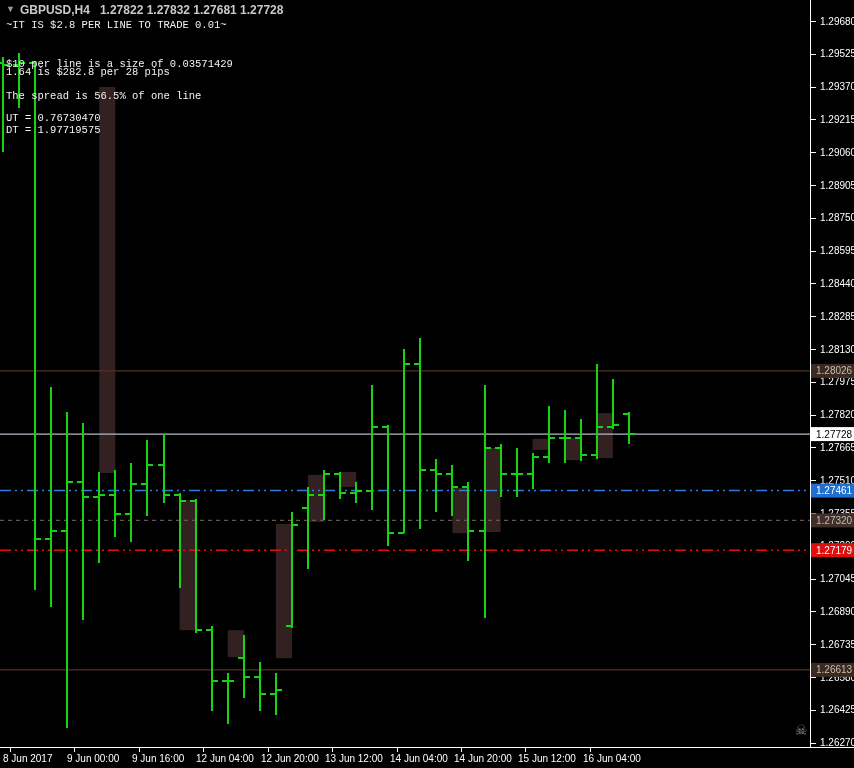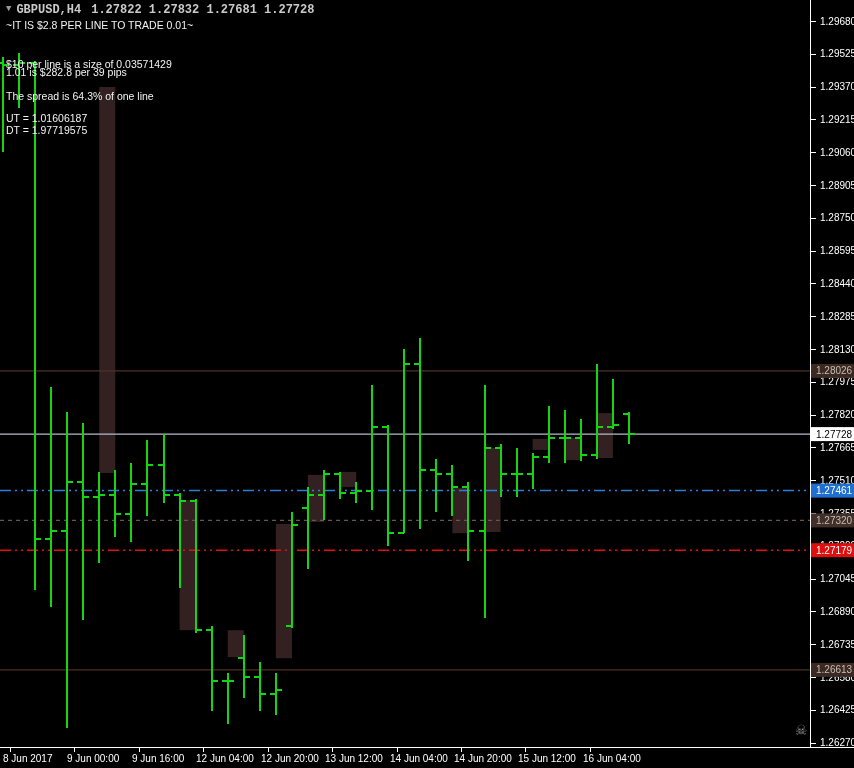--- a/index.html
+++ b/index.html
@@ -1,20 +1,20 @@
 <!DOCTYPE html>
 <html><head>
 <meta charset="utf-8">
 <style>
   html,body{margin:0;padding:0;background:#000;}
   #app{position:relative;width:854px;height:768px;background:#000;overflow:hidden;
        font-family:"Liberation Sans",sans-serif;}
   #chart-svg{position:absolute;left:0;top:0;}
-  .overlay{position:absolute;left:6px;color:#f2f2f2;font-size:10.5px;white-space:pre;}
-  #title-row{position:absolute;left:6px;top:3px;color:#c9c9c9;font-size:12px;font-weight:bold;font-family:Liberation Mono, monospace;}
+  .overlay{position:absolute;left:6px;color:#f2f2f2;font-size:10.5px;white-space:pre;font-family:Liberation Mono, monospace;}
+  #title-row{position:absolute;left:6px;top:3px;color:#c9c9c9;font-size:12px;font-weight:bold;}
   #title-row .tri{color:#9a9a9a;font-size:9px;vertical-align:2px;margin-right:5px;}
   #title-row .quote{margin-left:10px;font-weight:bold;}
 </style>
 </head>
 <body>
 
 <div id="app">
   <svg id="chart-svg" width="854" height="768">
       <rect x="0" y="0" width="854" height="768" fill="#000000"></rect>
       <rect x="99.3" y="87.0" width="16.0" height="386.0" fill="#332121"></rect>
@@ -238,17 +238,17 @@
       <text x="816" y="673.4" fill="#c6beb2" font-size="10px" font-family="Liberation Sans, sans-serif">1.26613</text>
       <text x="801" y="735" fill="#8f8f8f" font-size="14px" text-anchor="middle" font-family="DejaVu Sans, sans-serif">☠</text>
     </svg>
 
   <div id="title-row">
     <span class="tri">▼</span><span>GBPUSD,H4</span><span class="quote">1.27822 1.27832 1.27681 1.27728</span>
   </div>
 
   <div class="overlay" style="top:19px">~IT IS $2.8 PER LINE TO TRADE 0.01~</div>
   <div class="overlay" style="top:58px">$10 per line is a size of 0.03571429</div>
-  <div class="overlay" style="top:66px">1.01 is $282.8 per 39 pips</div>
-  <div class="overlay" style="top:90px">The spread is 64.3% of one line</div>
-  <div class="overlay" style="top:112px">UT = 1.01606187</div>
+  <div class="overlay" style="top:66px">1.64 is $282.8 per 28 pips</div>
+  <div class="overlay" style="top:90px">The spread is 56.5% of one line</div>
+  <div class="overlay" style="top:112px">UT = 0.76730470</div>
   <div class="overlay" style="top:124px">DT = 1.97719575</div>
 </div>
 
 </body></html>

